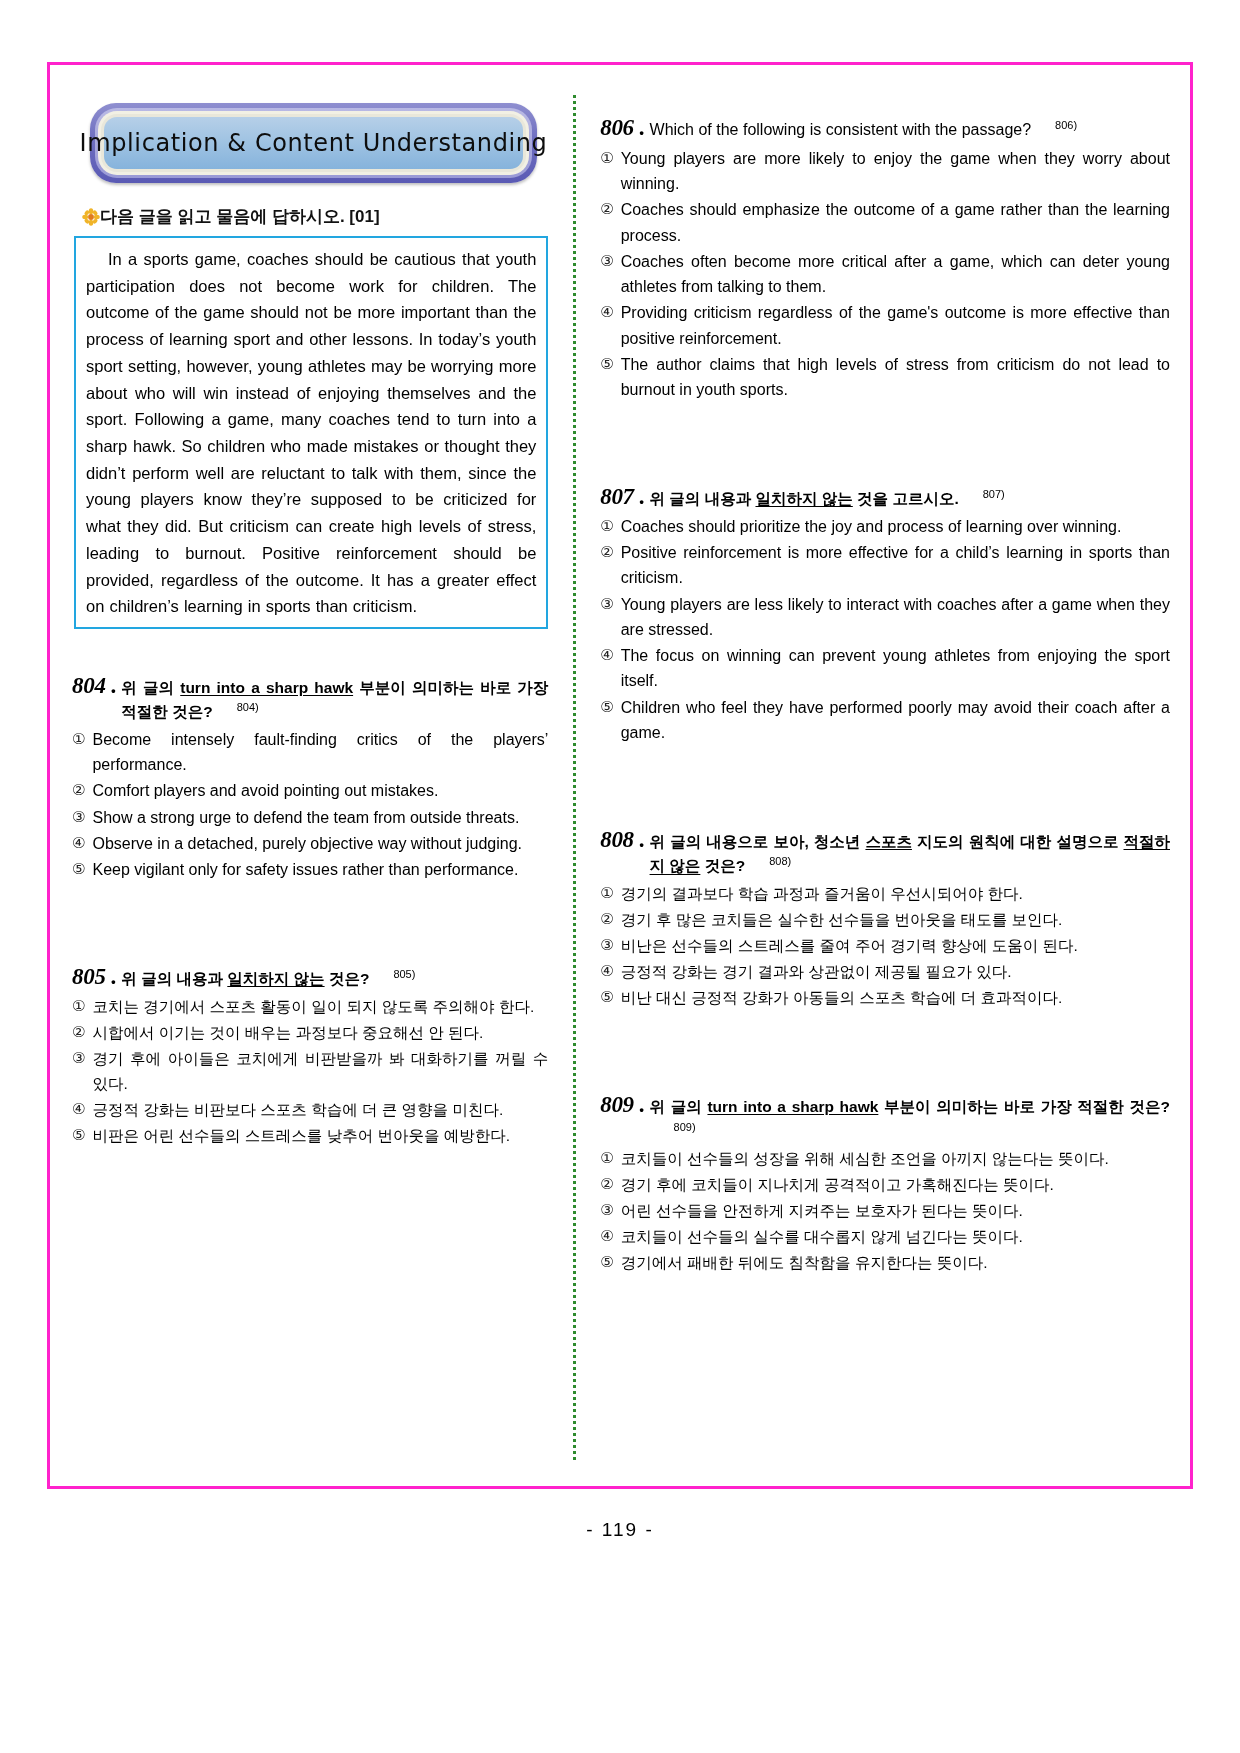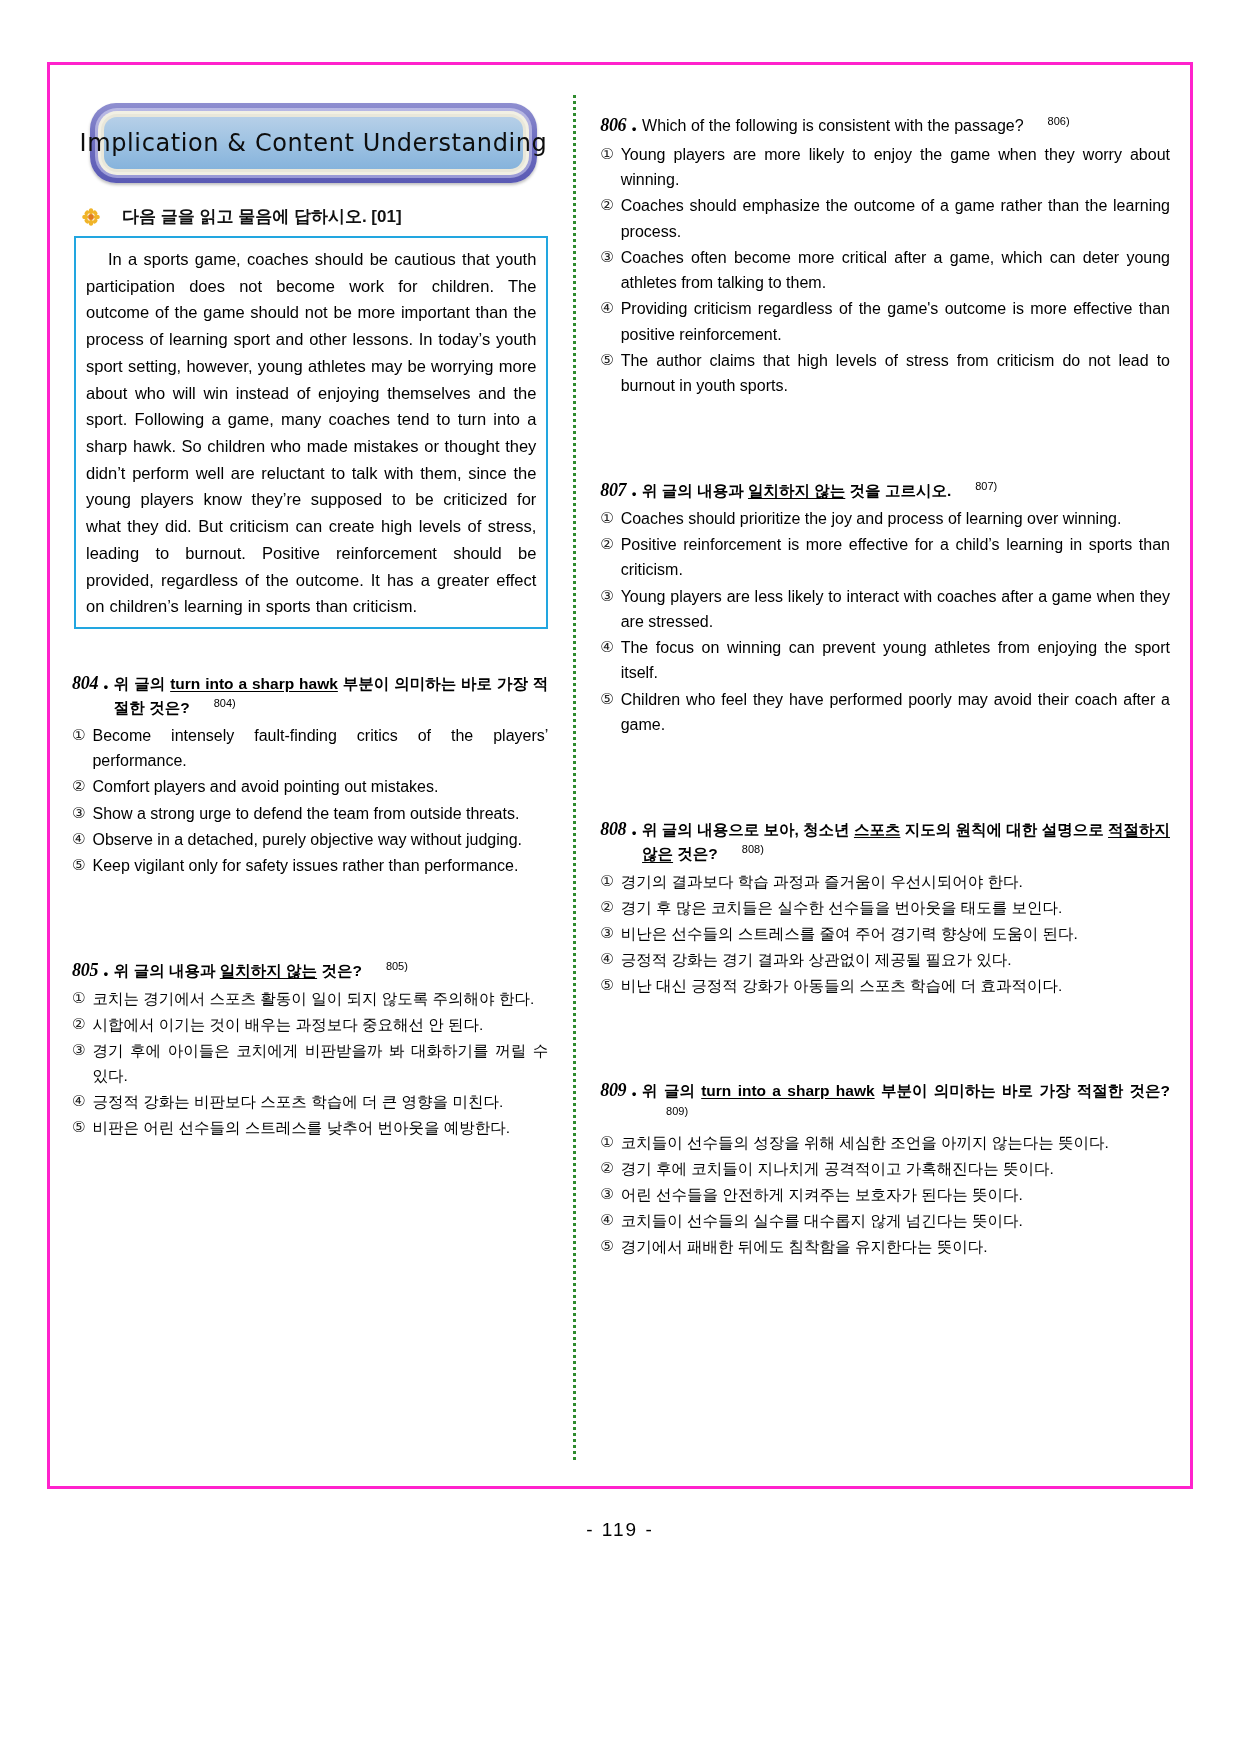--- a/index.html
+++ b/index.html
@@ -106,21 +106,21 @@
   }
 
   
   .instruction {
     margin: 22px 0 8px 10px;
     font-size: 17px;
     font-weight: bold;
     color: #111;
     display: flex;
     align-items: center;
-    gap: 22px;
+    gap: 0;
   }
   .flower-icon {
     display: inline-block;
     width: 18px;
     height: 18px;
     flex: none;
     position: relative;
   }
   .flower-icon svg { display:block; }
 
@@ -146,21 +146,21 @@
   }
   .q-head {
     display: flex;
     align-items: baseline;
     gap: 5px;
   }
   .q-num {
     font-family: "Liberation Serif", "DejaVu Serif", serif;
     font-style: italic;
     font-weight: bold;
-    font-size: 18px;
+    font-size: 23px;
     color: #000;
     flex: none;
     letter-spacing: -0.3px;
     margin-top: 24px;
   }
   .q-num-dot {
     font-family: "Liberation Serif", serif;
     font-weight: bold;
     font-size: 23px;
   }

